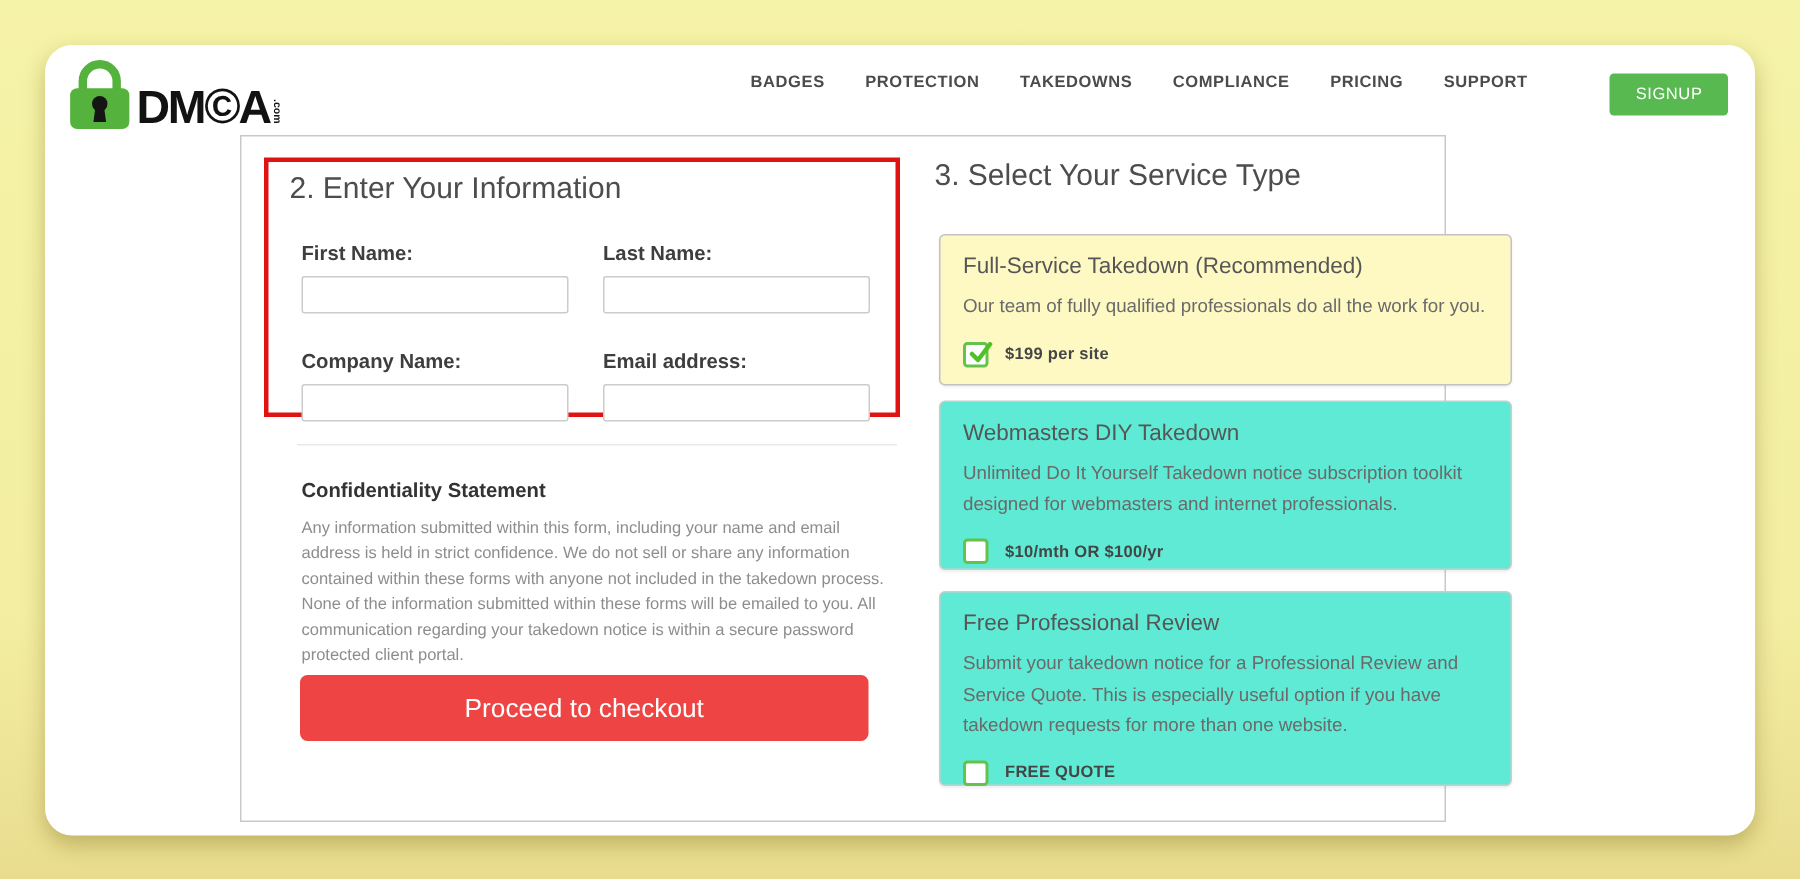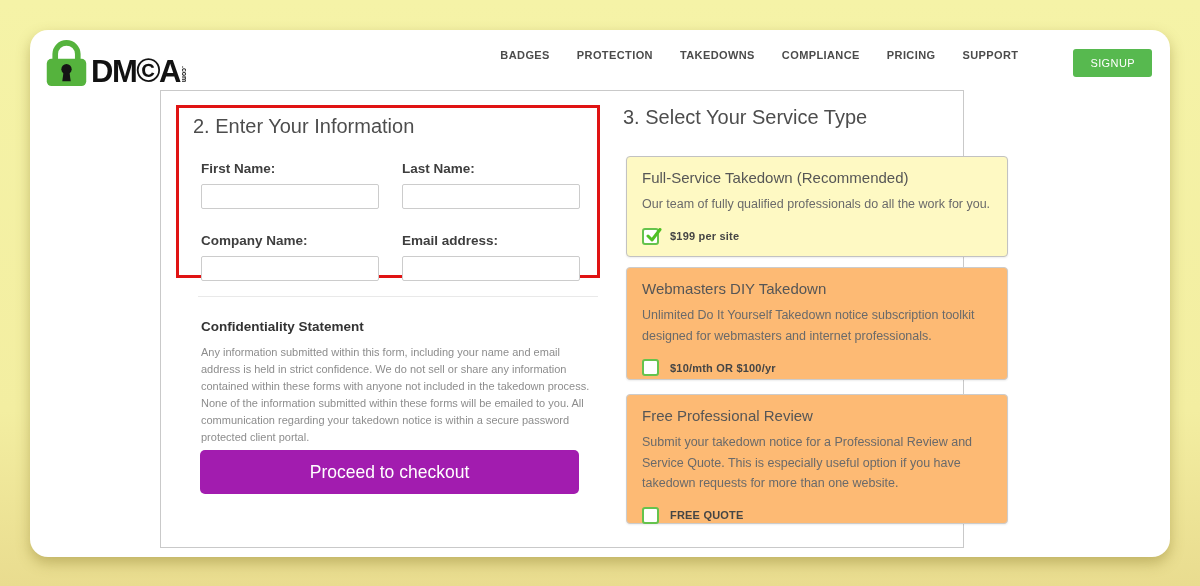--- a/index.html
+++ b/index.html
@@ -51,28 +51,28 @@
     font-family:inherit; font-size:13px; padding:0 7px; color:#333; background:#fff;
   }
   .divider { position:absolute; left:37px; top:205px; width:400px; height:1px; background:#e9e9e9; }
   .conf-title { position:absolute; left:40px; top:228px; font-size:13.5px; font-weight:700; color:#333; }
   .conf-body {
     position:absolute; left:40px; top:253px; width:398px;
     font-size:11px; color:#8d8d8d; line-height:17px;
   }
   .checkout-btn {
     position:absolute; left:39px; top:359px; width:379px; height:44px;
-    background:#a21caf; border:none; border-radius:5px; cursor:pointer;
+    background:#ef4444; border:none; border-radius:5px; cursor:pointer;
     color:#fff; font-family:inherit; font-size:17.5px; font-weight:400;
   }
   
   .svc-title { position:absolute; left:462px; top:15px; }
   .svc-card {
     position:absolute; left:465px; width:382px;
-    background:#fdba74; border:1px solid #ccc; border-radius:4px;
+    background:#5eead4; border:1px solid #ccc; border-radius:4px;
     padding:12px 15px; cursor:pointer;
     box-shadow:0 1px 2px rgba(0,0,0,.07);
   }
   .svc-card.selected { background:#fef9c3; border-color:#c2c2c2; }
   .svc-0 { top:65px;  height:101px; }
   .svc-1 { top:176px; height:113px; }
   .svc-2 { top:303px; height:130px; }
   .svc-name { font-size:15px; font-weight:400; color:#565656; }
   .svc-desc { font-size:12.5px; color:#6a6a6a; line-height:1.65; margin-top:8px; }
   .price-row { display:flex; align-items:center; margin-top:13px; }

